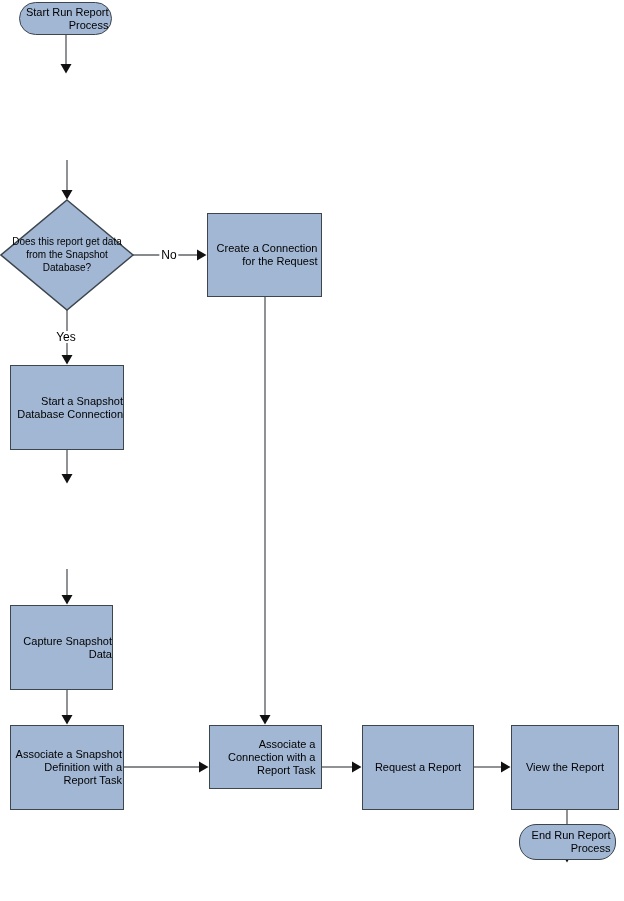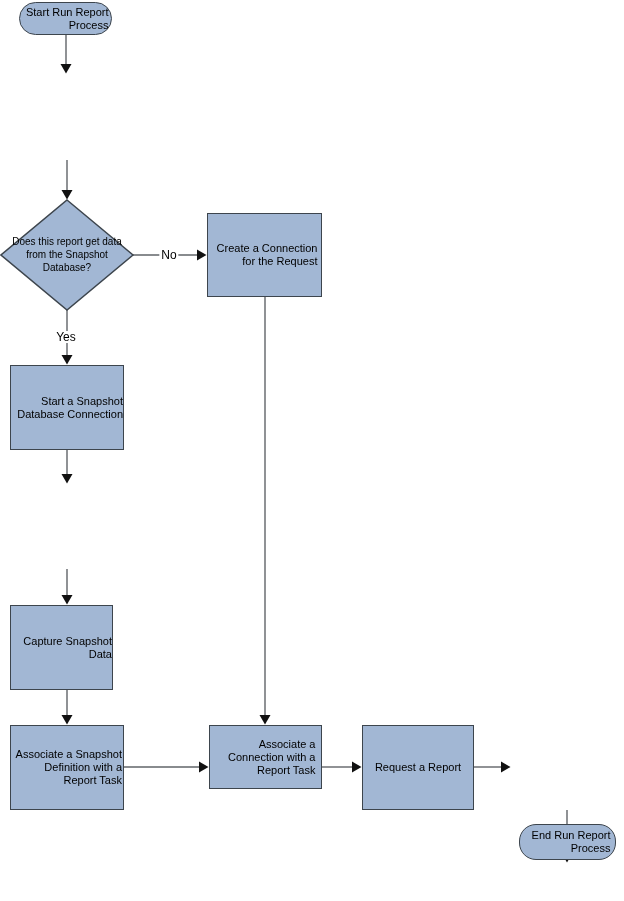--- a/index.html
+++ b/index.html
@@ -133,20 +133,23 @@
   </div>
 
   <div class="node" style="left:209px;top:725px;width:113px;height:64px">
     <span style="max-width:100px">Associate a Connection with a Report Task</span>
   </div>
 
   <div class="node" style="left:362px;top:725px;width:112px;height:85px">
     <span style="max-width:108px">Request a Report</span>
   </div>
 
+  <div class="node" style="left:511px;top:725px;width:108px;height:85px">
+    <span style="max-width:104px">View the Report</span>
+  </div>
 
   <div class="node term" style="left:519px;top:824px;width:97px;height:36px">
     <span style="max-width:86px">End Run Report Process</span>
   </div>
 
   <div class="blabel" style="left:169px;top:255px">No</div>
   <div class="blabel" style="left:66px;top:337px">Yes</div>
 
 </div>
 

